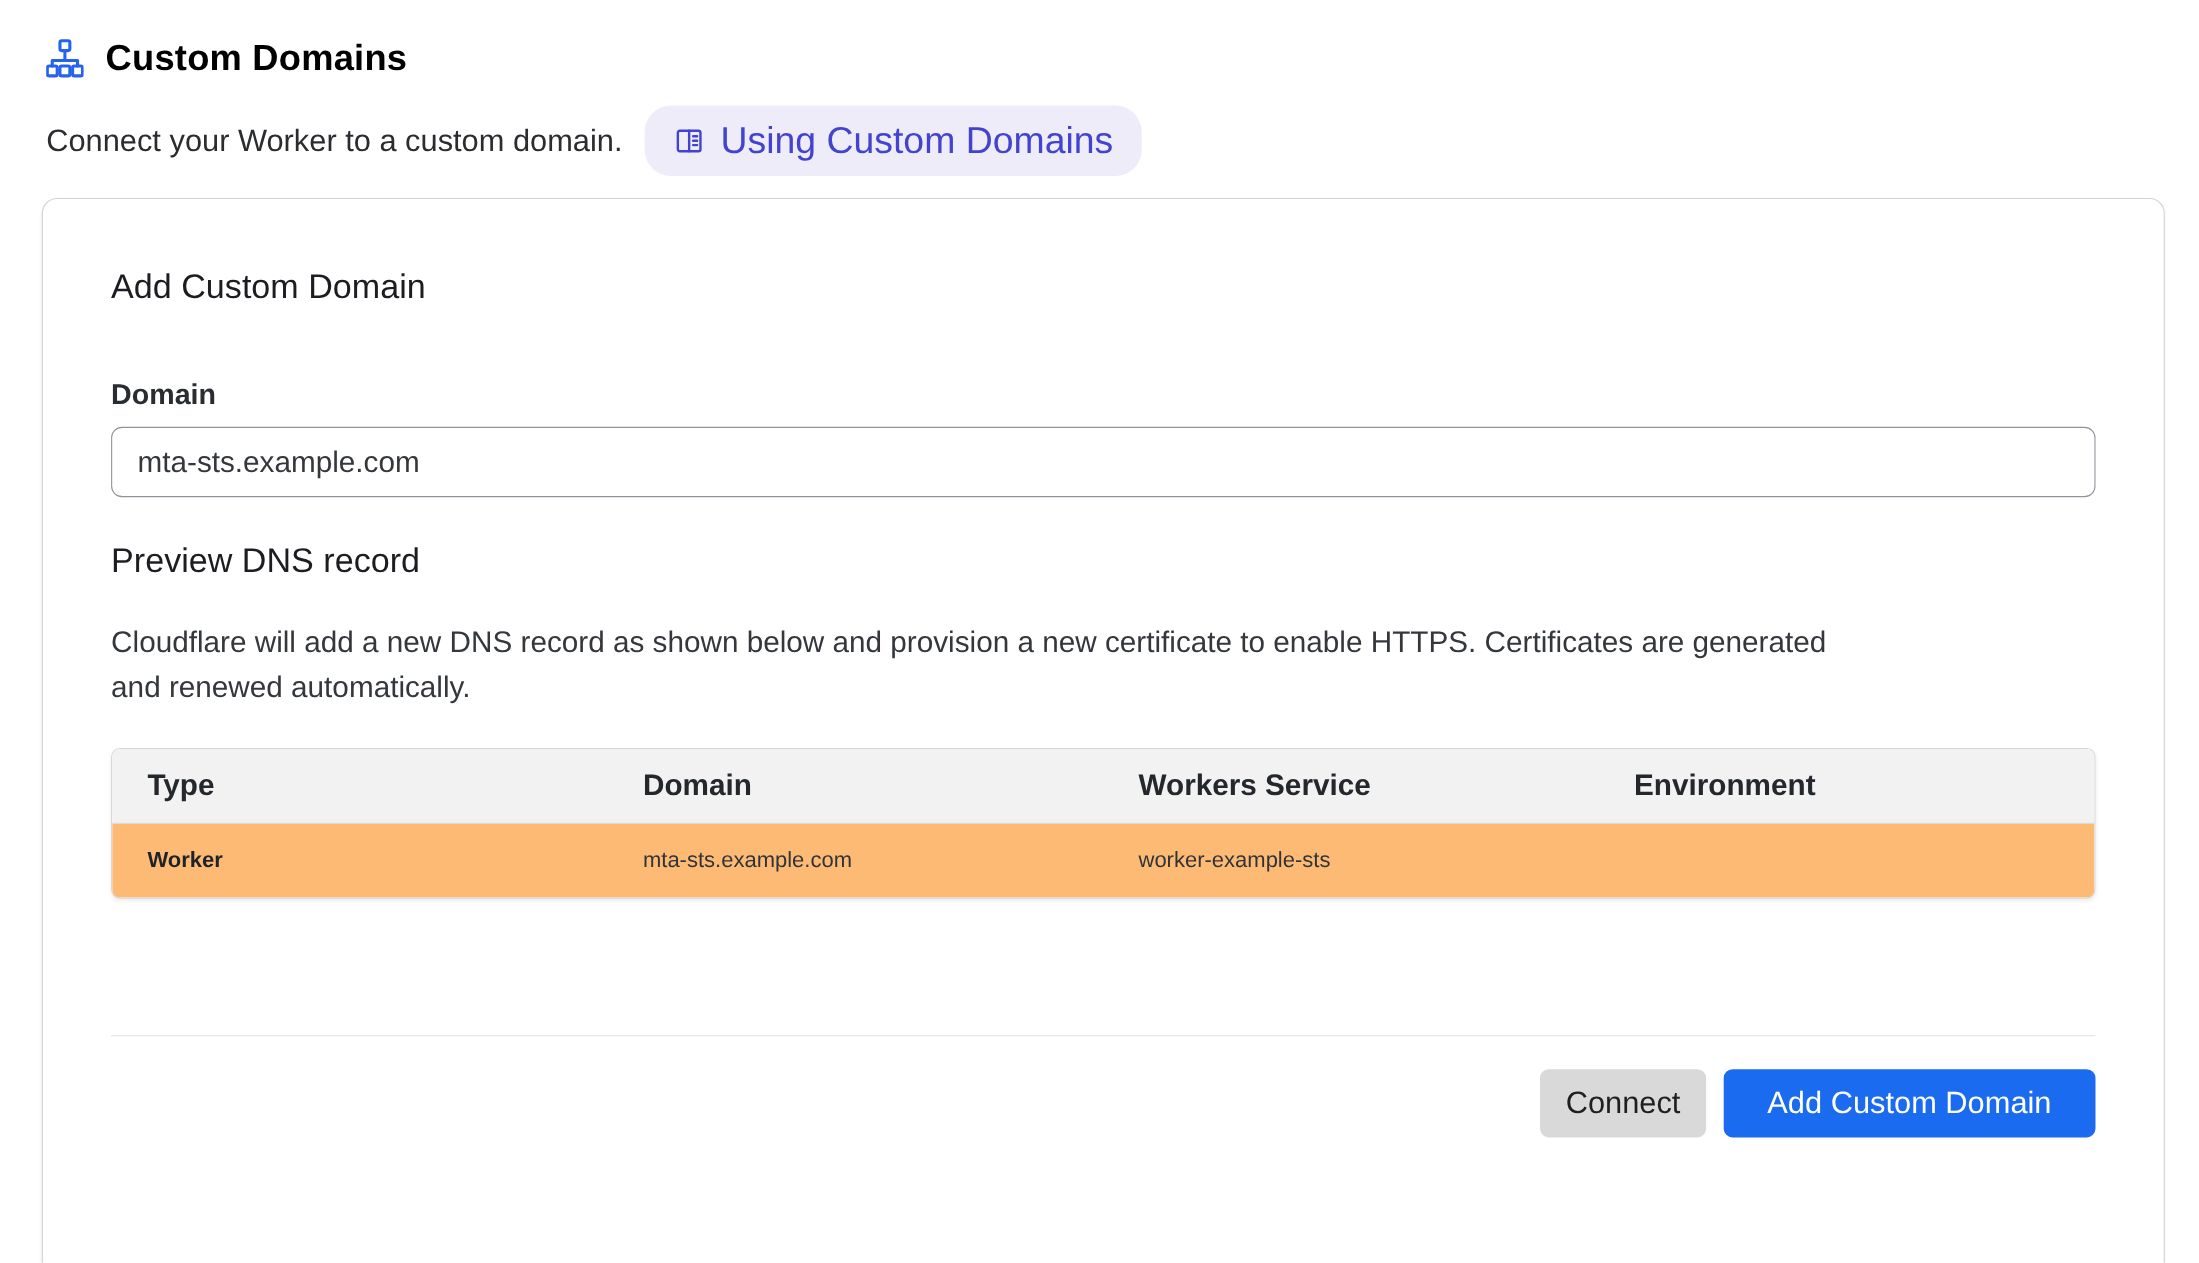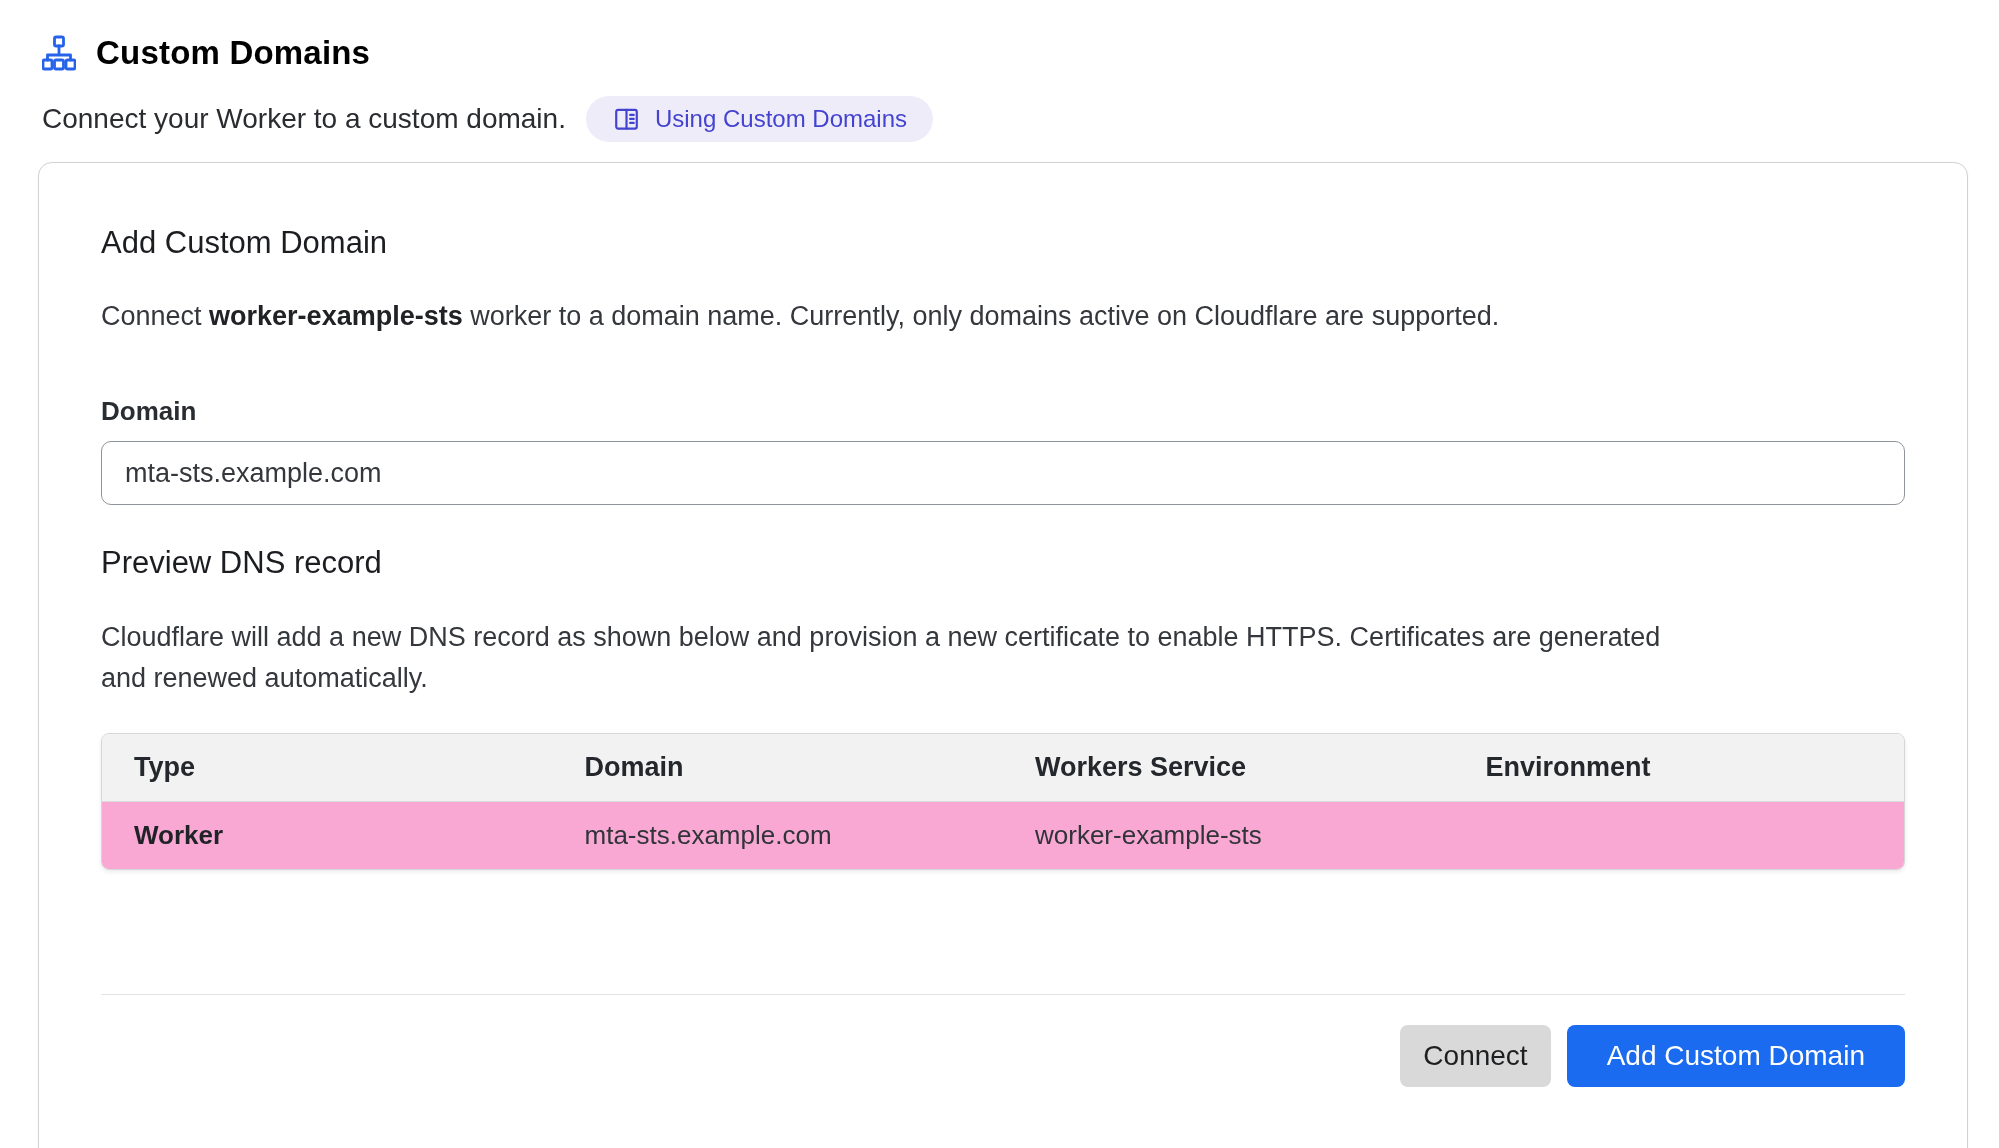--- a/index.html
+++ b/index.html
@@ -11,23 +11,23 @@
     overflow:hidden;
   }
 
   
   .page-header { padding:34px 0 0 42px; }
   .title-row { display:flex; align-items:center; gap:20px; }
   .page-title { font-size:33px; font-weight:700; color:#000000; letter-spacing:.2px; }
   .subtitle-row { margin-top:24px; display:flex; align-items:center; gap:20px; }
   .subtitle { font-size:28px; color:#2a2c2f; }
   .docs-badge {
-    height:46px; padding:0 26px; border-radius:24px;
+    height:64px; padding:0 26px; border-radius:24px;
     background:#efecfa; display:inline-flex; align-items:center; gap:14px;
-    color:#4343d0; font-size:24px; cursor:pointer; white-space:nowrap;
+    color:#4343d0; font-size:34px; cursor:pointer; white-space:nowrap;
   }
 
   
   .card {
     margin:20px 0 0 38px;
     width:1930px; height:1085px;
     background:#fff;
     border:1px solid #d2d2d2;
     border-radius:14px;
     box-shadow:0 1px 3px rgba(0,0,0,.05);
@@ -58,21 +58,21 @@
     box-shadow:0 2px 4px rgba(0,0,0,.08);
   }
   .dns-header-row, .dns-row {
     display:grid; grid-template-columns:repeat(4, 1fr); align-items:center;
   }
   .dns-header-row {
     background:#f2f2f2; height:68px;
     border-bottom:1px solid #dcdcdc;
     font-size:27px; font-weight:700; color:#24272b;
   }
-  .dns-row { background:#f9a8d4; height:67px; font-size:26px; color:#303338; }
+  .dns-row { background:#fdba74; height:67px; font-size:20px; color:#303338; }
   .dns-cell { padding-left:32px; }
   .cell-type { font-weight:700; color:#1f2226; }
 
   
   .footer-divider { margin-top:124px; border:none; border-top:1px solid #e3e3e3; }
   .actions { margin-top:30px; display:flex; justify-content:flex-end; gap:16px; }
   .btn {
     height:62px; border:none; border-radius:8px;
     font-size:28px; font-family:"Liberation Sans", sans-serif; cursor:pointer;
     display:inline-flex; align-items:center;
@@ -109,21 +109,20 @@
         </svg>
       </span>
       <span>Using Custom Domains</span>
     </span>
   </div>
 </div>
 
 <div class="card">
   <div class="section-heading">Add Custom Domain</div>
 
-  <p class="form-desc"><span>Connect </span><b>worker-example-sts</b><span> worker to a domain name. Currently, only domains active on Cloudflare are supported.</span></p>
 
   <div class="field-label">Domain</div>
   <input class="domain-input" type="text" value="mta-sts.example.com" style="">
 
   <div class="section-heading preview-heading">Preview DNS record</div>
   <p class="preview-desc">Cloudflare will add a new DNS record as shown below and provision a new certificate to enable HTTPS. Certificates are generated and renewed automatically.</p>
 
   <div class="dns-table">
     <div class="dns-header-row">
       <div class="dns-cell">Type</div>

